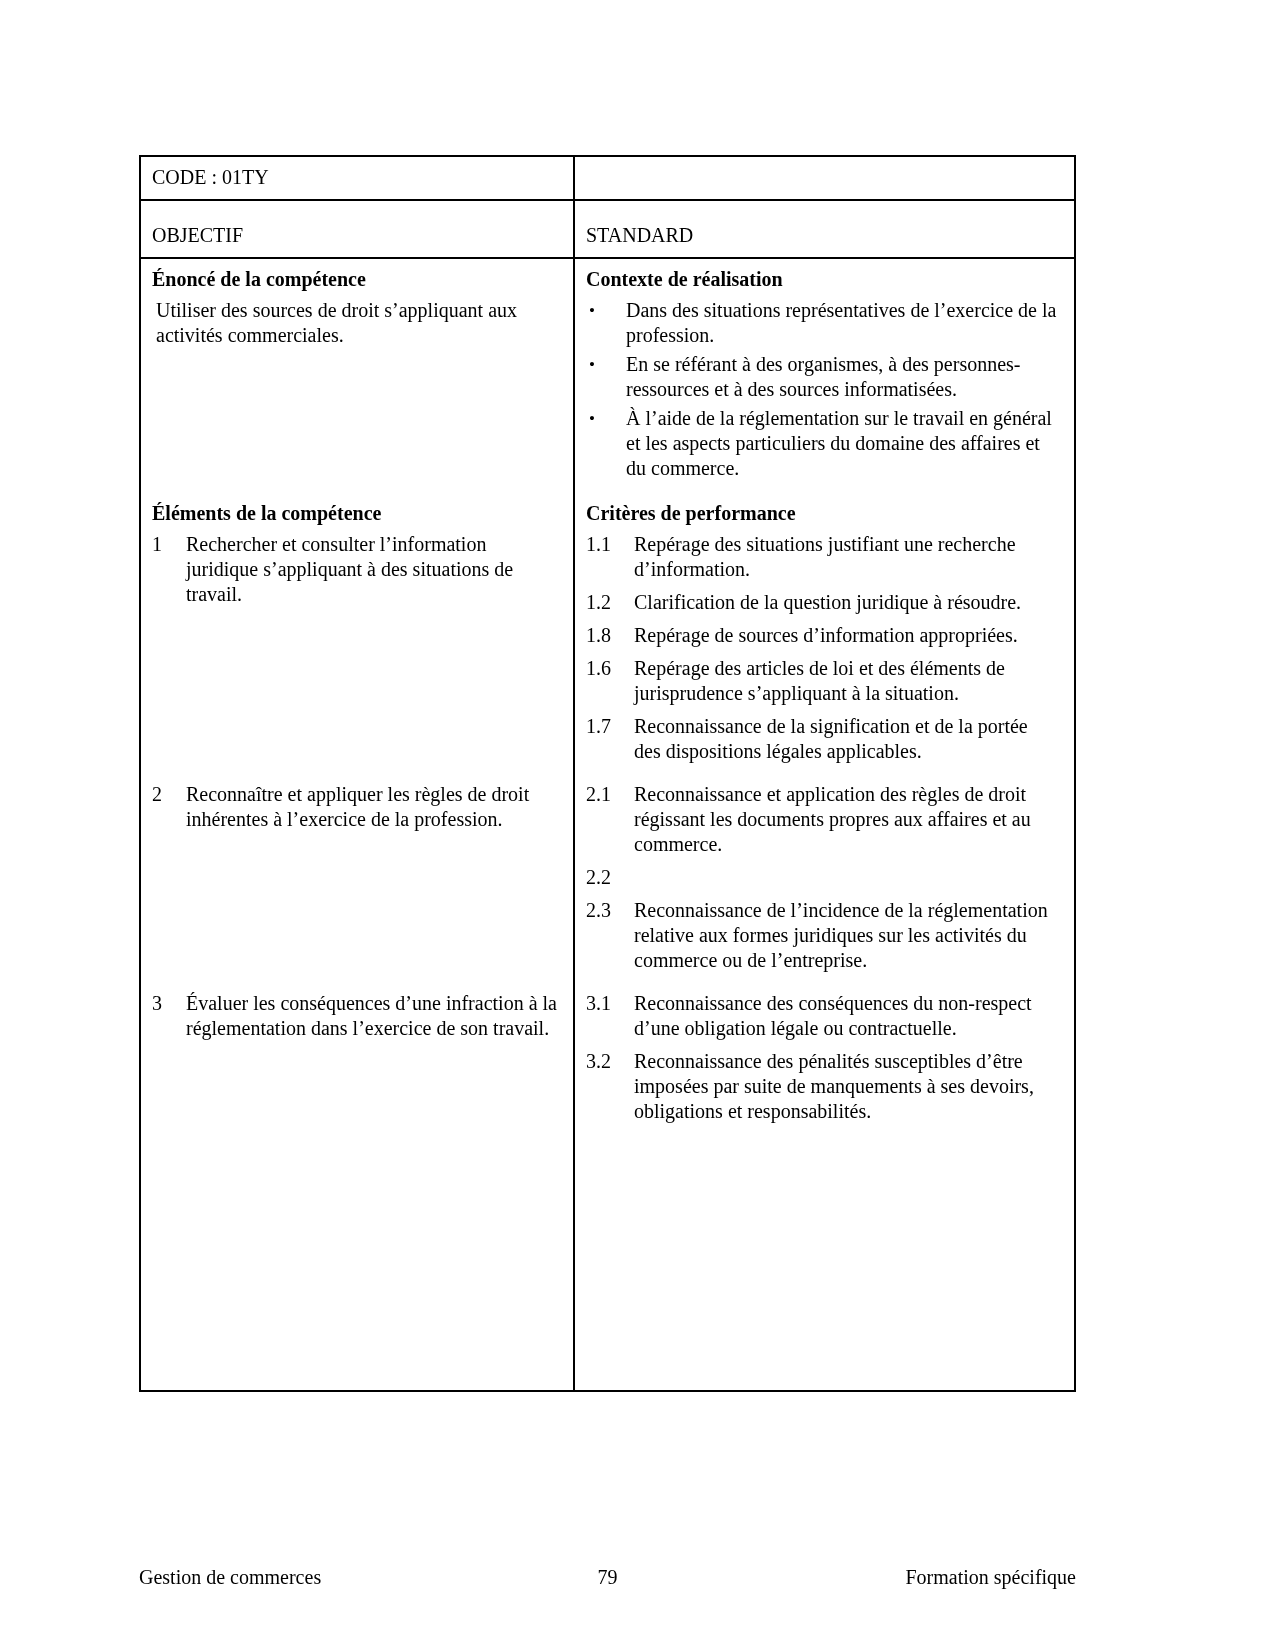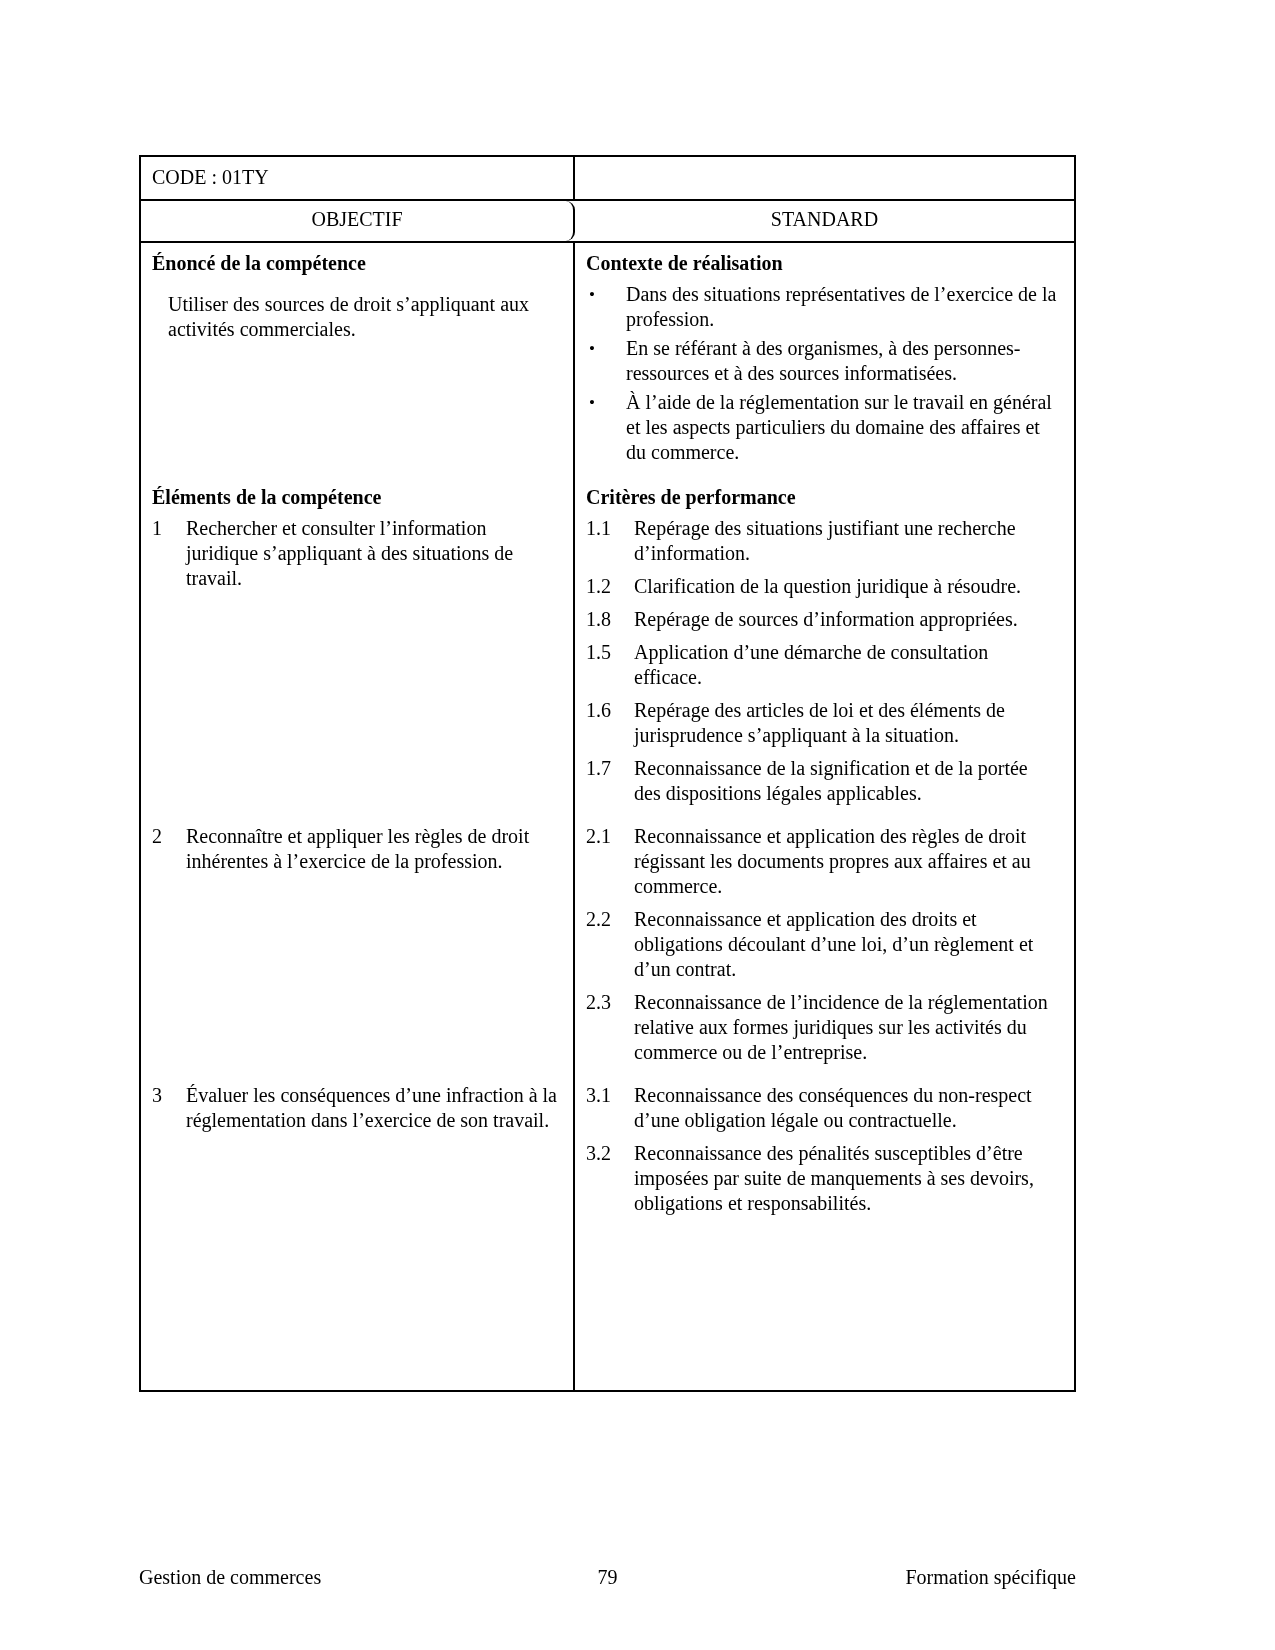--- a/index.html
+++ b/index.html
@@ -37,23 +37,23 @@
     flex: 0 0 auto;
   }
   .grid-row.grow { flex: 1 1 auto; }
   .cell {
     padding: 8px 16px 2px 11px;
     box-sizing: border-box;
   }
   .cell-left { border-right: 2px solid #000; }
   .rule-bottom { border-bottom: 2px solid #000; }
   .code-cell { padding: 8px 11px 9px 11px; }
-  .hdr-cell { text-align: center; padding: 6px 11px 9px 11px; border-radius: 9px; }
+  .hdr-cell { text-align: left; padding: 22px 11px 9px 11px; }
   .title { font-weight: bold; margin: 0 0 6px 0; }
-  .para { margin: 16px; }
+  .para { margin: 4px; }
   .bullet-item {
     display: grid;
     grid-template-columns: 37px 1fr;
     margin: 4px 0 0 3px;
   }
   .bullet-item .marker { font-size: 17px; }
   .num-item {
     display: grid;
     grid-template-columns: 34px 1fr;
     margin: 0;
@@ -133,24 +133,20 @@
         </div>
         <div class="crit-item">
           <span>1.2</span>
           <span>Clarification de la question juridique à résoudre.</span>
         </div>
         <div class="crit-item">
           <span>1.8</span>
           <span>Repérage de sources d’information appropriées.</span>
         </div>
         <div class="crit-item">
-          <span>1.5</span>
-          <span>Application d’une démarche de consultation efficace.</span>
-        </div>
-        <div class="crit-item">
           <span>1.6</span>
           <span>Repérage des articles de loi et des éléments de jurisprudence s’appliquant à la situation.</span>
         </div>
         <div class="crit-item">
           <span>1.7</span>
           <span>Reconnaissance de la signification et de la portée des dispositions légales applicables.</span>
         </div>
       </div>
     </div>
 
@@ -161,21 +157,20 @@
           <span>Reconnaître et appliquer les règles de droit inhérentes à l’exercice de la profession.</span>
         </div>
       </div>
       <div class="cell">
         <div class="crit-item">
           <span>2.1</span>
           <span>Reconnaissance et application des règles de droit régissant les documents propres aux affaires et au commerce.</span>
         </div>
         <div class="crit-item">
           <span>2.2</span>
-          <span>Reconnaissance et application des droits et obligations découlant d’une loi, d’un règlement et d’un contrat.</span>
         </div>
         <div class="crit-item">
           <span>2.3</span>
           <span>Reconnaissance de l’incidence de la réglementation relative aux formes juridiques sur les activités du commerce ou de l’entreprise.</span>
         </div>
       </div>
     </div>
 
     <div class="grid-row grow">
       <div class="cell cell-left">

